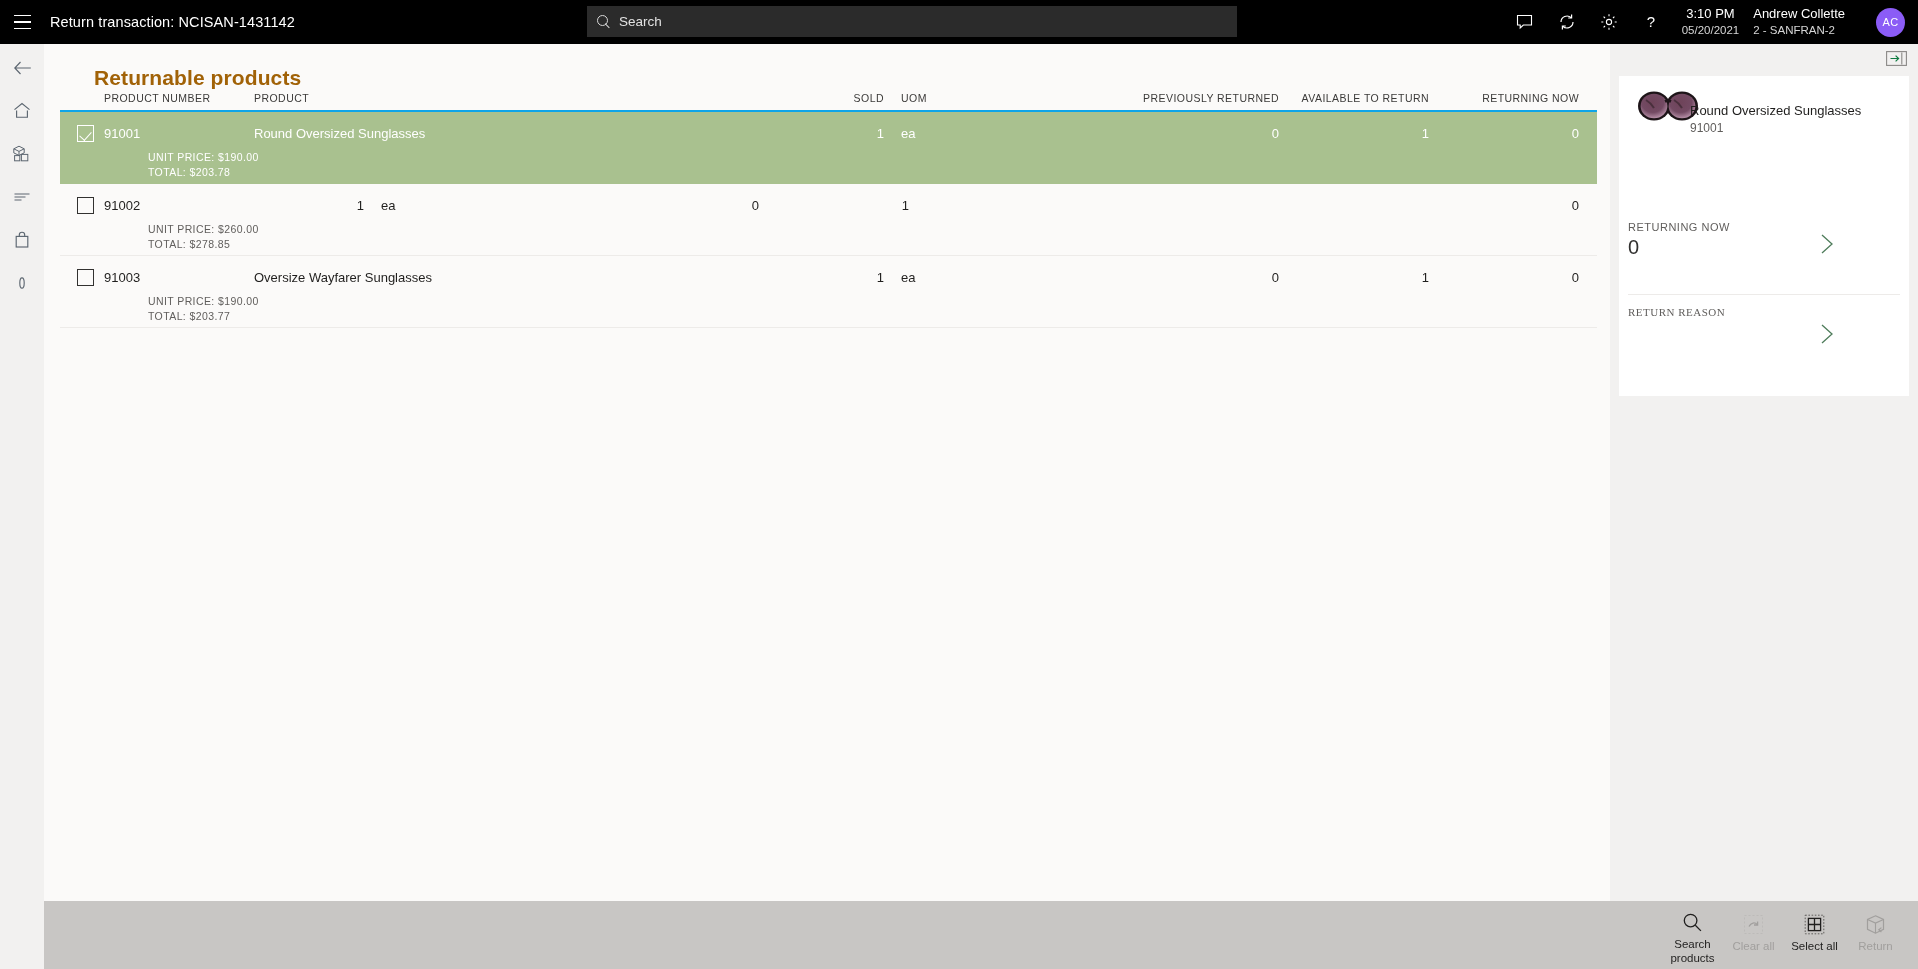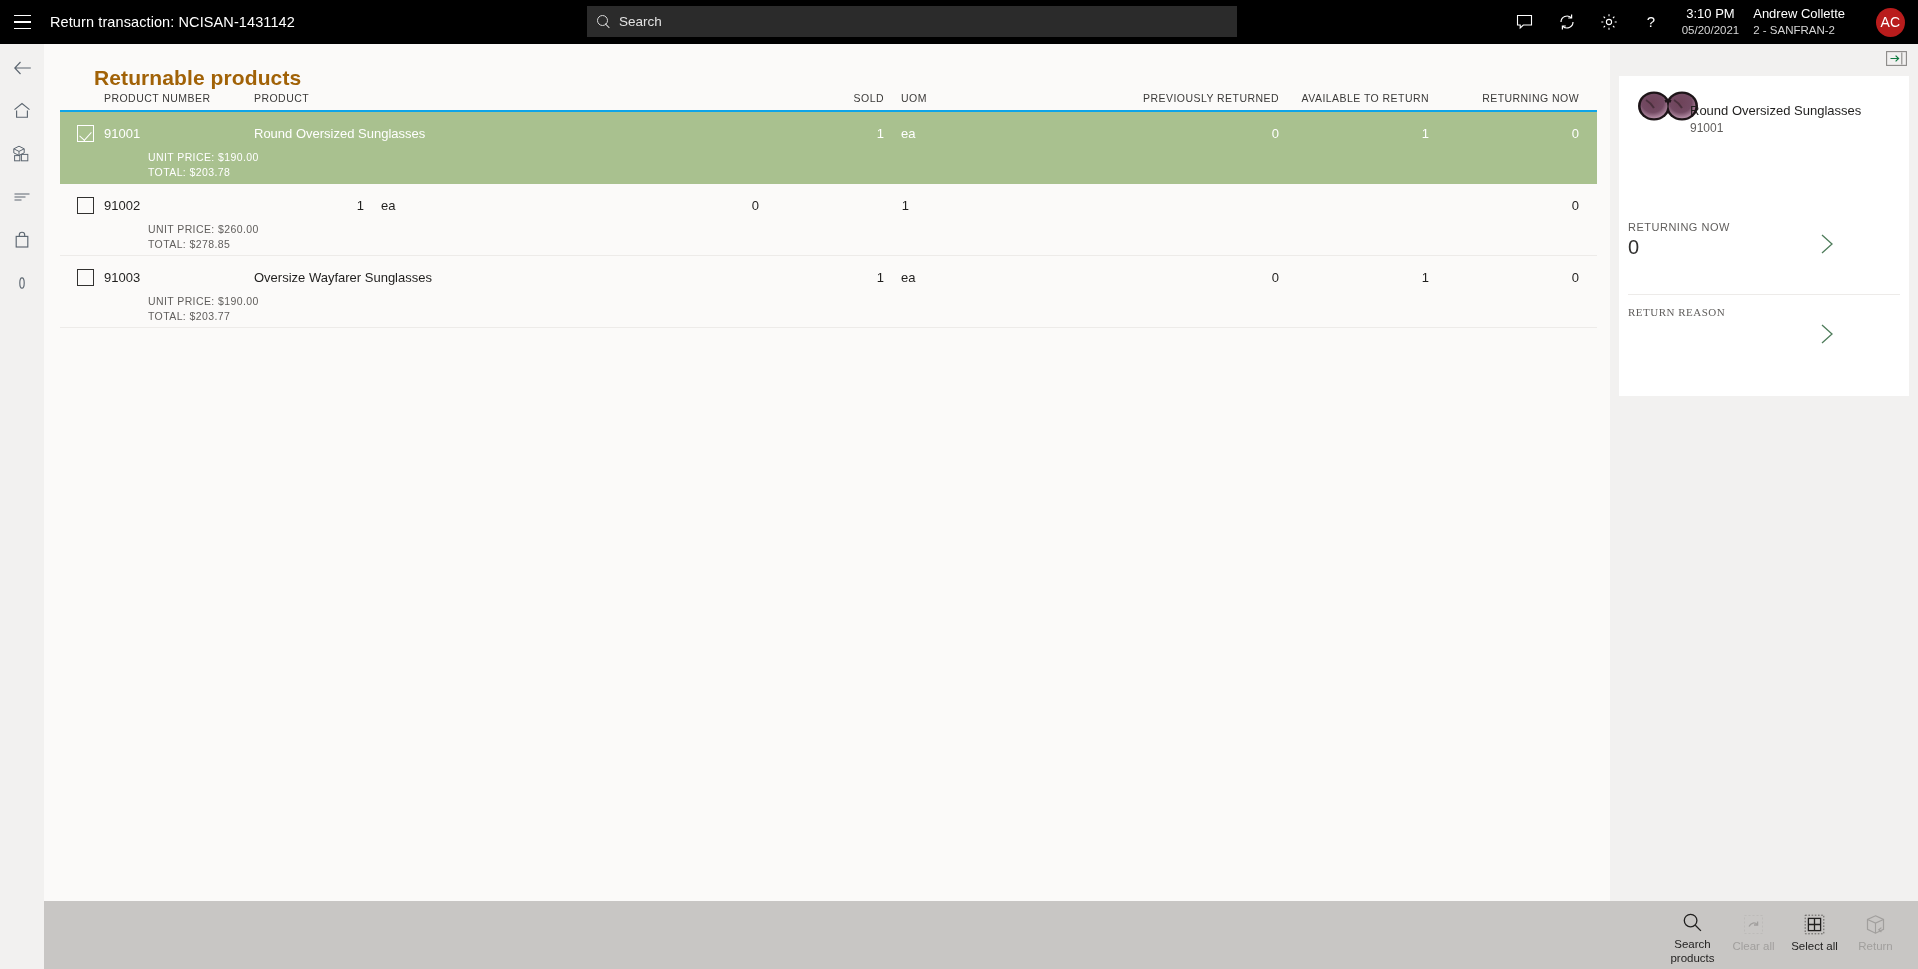--- a/index.html
+++ b/index.html
@@ -66,21 +66,21 @@
     text-align: center; color: #ffffff; line-height: 1.28;
     margin: 0 14px 0 10px;
   }
   #clockblock .t1 { font-size: 13px; }
   #clockblock .t2 { font-size: 11.5px; color: #d6d6d6; }
   #userblock { color: #ffffff; line-height: 1.3; margin-right: 31px; }
   #userblock .u1 { font-size: 13px; }
   #userblock .u2 { font-size: 11.5px; color: #d6d6d6; }
   #avatar {
     width: 29px; height: 29px; border-radius: 50%;
-    background: #b91c1c; color: #ffffff; font-size: 14px;
+    background: #8b5cf6; color: #ffffff; font-size: 11px;
     display: flex; align-items: center; justify-content: center;
     margin-right: 13px; cursor: pointer; letter-spacing: .3px;
   }
 
   
   #rail {
     position: absolute; left: 0; top: 44px;
     width: 44px; height: 857px;
     background: #f2f1f0;
   }

